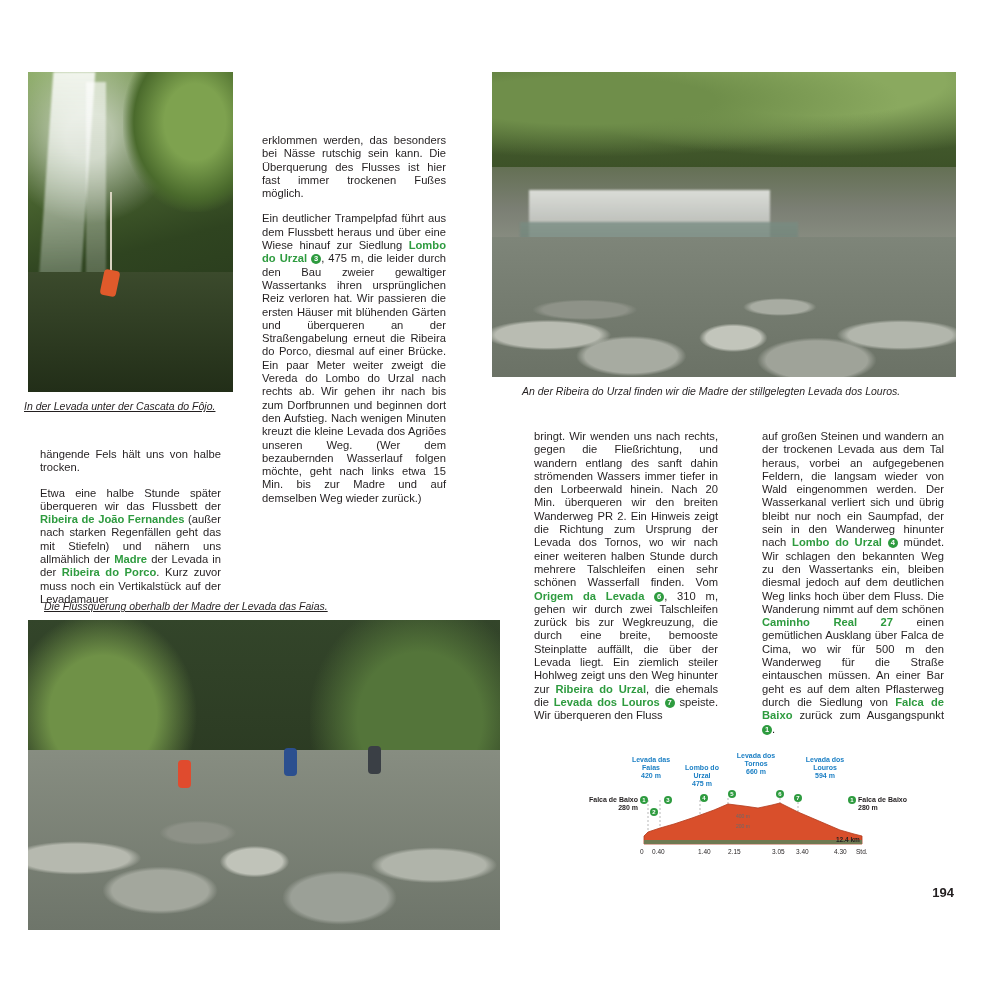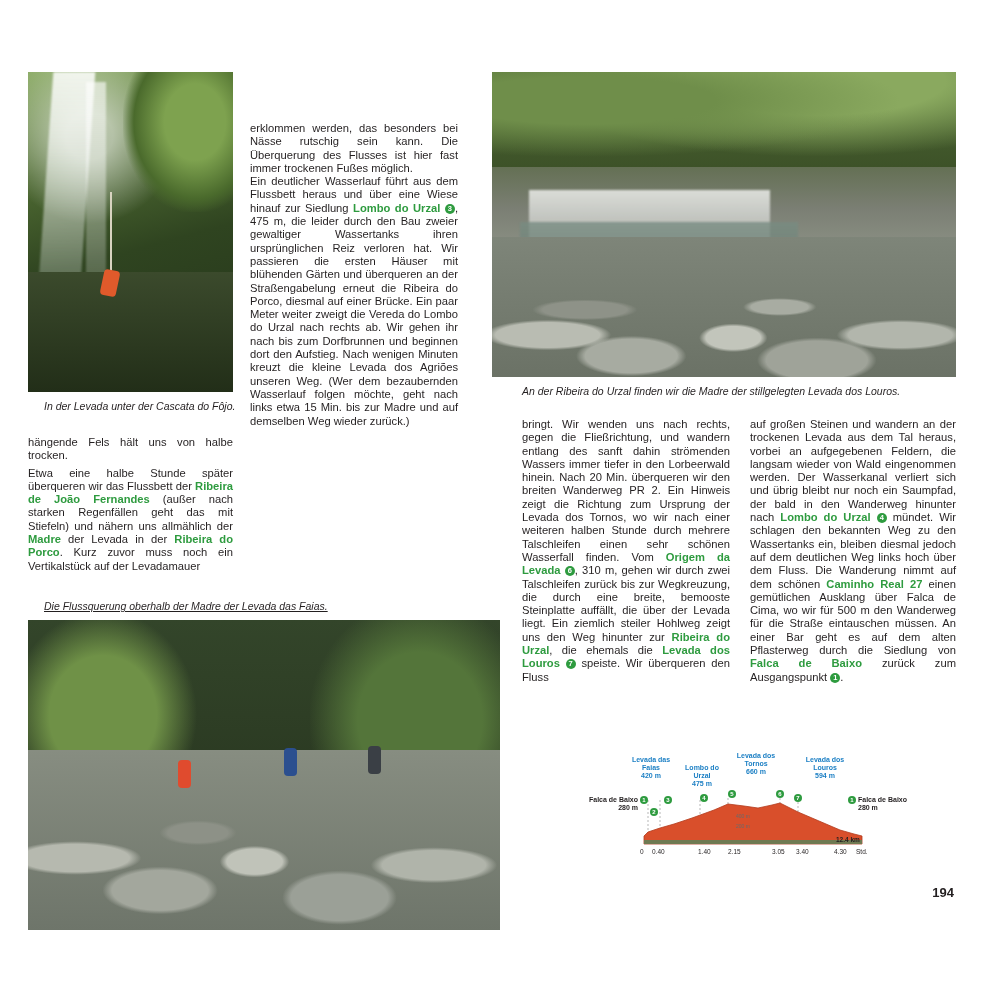--- a/index.html
+++ b/index.html
@@ -12,21 +12,21 @@
     overflow:hidden;
   }
   .page{position:absolute;left:0;top:0;width:984px;height:984px;}
 
   
   .photo{position:absolute;overflow:hidden;background:#3c4a2e;}
   .cap{position:absolute;font-style:italic;font-size:10.5px;line-height:12.5px;color:#231f20;}
 
   
   .col{position:absolute;font-size:11.2px;line-height:13.3px;text-align:justify;}
-  .col p{margin:0;}
+  .col p{margin:12px;}
   .green{color:#2e9b3f;font-weight:bold;}
 
   .num{
     display:inline-block;width:10px;height:10px;border-radius:50%;
     background:#2e9b3f;color:#fff;font-size:7.5px;line-height:10px;
     text-align:center;font-weight:bold;vertical-align:1px;font-style:normal;
   }
 
   .pageno{position:absolute;right:30px;bottom:84px;font-size:13px;font-weight:bold;color:#231f20;}
 
@@ -101,21 +101,21 @@
 <div class="page">
 
   <div class="photo ph1" style="left:28px;top:72px;width:205px;height:320px;">
     <div class="leafy"></div>
     <div class="fall"></div>
     <div class="fall2"></div>
     <div class="rockmass"></div>
     <div class="rope"></div>
     <div class="person"></div>
   </div>
-  <div class="cap" style="left:44px;top:400px;width:200px;">In der Levada unter der Cascata do Fôjo.</div>
+  <div class="cap" style="left:24px;top:400px;width:200px;text-decoration:underline;">In der Levada unter der Cascata do Fôjo.</div>
 
   <div class="photo ph2" style="left:492px;top:72px;width:464px;height:305px;">
     <div class="canopy"></div>
     <div class="water"></div>
     <div class="pool"></div>
     <div class="boulders"></div>
   </div>
   <div class="cap" style="left:522px;top:385px;width:440px;">An der Ribeira do Urzal finden wir die Madre der stillgelegten Levada dos Louros.</div>
 
   <div class="photo ph3" style="left:28px;top:620px;width:472px;height:310px;">
@@ -132,36 +132,36 @@
   <div class="col" style="left:28px;top:436px;width:205px;">
     <p>hängende Fels hält uns von halbe trocken.</p>
     <p style="margin-top:4px;">
       <span>Etwa eine halbe Stunde später überqueren wir das Flussbett der </span><span class="green">Ribeira de João Fernandes</span><span> (außer nach starken Regenfällen geht das mit Stiefeln) und nähern uns allmählich der </span><span class="green">Madre</span><span> der Levada in der </span><span class="green">Ribeira do Porco</span><span>. Kurz zuvor muss noch ein Vertikalstück auf der Levadamauer</span>
     </p>
   </div>
 
   <div class="col" style="left:250px;top:122px;width:208px;">
     <p>erklommen werden, das besonders bei Nässe rutschig sein kann. Die Überquerung des Flusses ist hier fast immer trockenen Fußes möglich.</p>
     <p>
-      <span>Ein deutlicher Wasserlauf führt aus dem Flussbett heraus und über eine Wiese hinauf zur Siedlung </span><span class="green">Lombo do Urzal</span>
+      <span>Ein deutlicher Trampelpfad führt aus dem Flussbett heraus und über eine Wiese hinauf zur Siedlung </span><span class="green">Lombo do Urzal</span>
       <span class="num">3</span><span>, 475 m, die leider durch den Bau zweier gewaltiger Wassertanks ihren ursprünglichen Reiz verloren hat. Wir passieren die ersten Häuser mit blühenden Gärten und überqueren an der Straßengabelung erneut die Ribeira do Porco, diesmal auf einer Brücke. Ein paar Meter weiter zweigt die Vereda do Lombo do Urzal nach rechts ab. Wir gehen ihr nach bis zum Dorfbrunnen und beginnen dort den Aufstieg. Nach wenigen Minuten kreuzt die kleine Levada dos Agriões unseren Weg. (Wer dem bezaubernden Wasserlauf folgen möchte, geht nach links etwa 15 Min. bis zur Madre und auf demselben Weg wieder zurück.)</span>
     </p>
   </div>
 
   <div class="col" style="left:522px;top:418px;width:208px;">
     <p>
       <span>bringt. Wir wenden uns nach rechts, gegen die Fließrichtung, und wandern entlang des sanft dahin strömenden Wassers immer tiefer in den Lorbeerwald hinein. Nach 20 Min. überqueren wir den breiten Wanderweg PR 2. Ein Hinweis zeigt die Richtung zum Ursprung der Levada dos Tornos, wo wir nach einer weiteren halben Stunde durch mehrere Talschleifen einen sehr schönen Wasserfall finden. Vom </span><span class="green">Origem da Levada</span>
       <span class="num">6</span><span>, 310 m, gehen wir durch zwei Talschleifen zurück bis zur Wegkreuzung, die durch eine breite, bemooste Steinplatte auffällt, die über der Levada liegt. Ein ziemlich steiler Hohlweg zeigt uns den Weg hinunter zur </span><span class="green">Ribeira do Urzal</span><span>, die ehemals die </span><span class="green">Levada dos Louros</span>
       <span class="num">7</span><span> speiste. Wir überqueren den Fluss</span>
     </p>
   </div>
 
   <div class="col" style="left:750px;top:418px;width:206px;">
     <p>
-      <span>auf großen Steinen und wandern an der trockenen Levada aus dem Tal heraus, vorbei an aufgegebenen Feldern, die langsam wieder von Wald eingenommen werden. Der Wasserkanal verliert sich und übrig bleibt nur noch ein Saumpfad, der bald in den Wanderweg hinunter nach </span><span class="green">Lombo do Urzal</span>
+      <span>auf großen Steinen und wandern an der trockenen Levada aus dem Tal heraus, vorbei an aufgegebenen Feldern, die langsam wieder von Wald eingenommen werden. Der Wasserkanal verliert sich und übrig bleibt nur noch ein Saumpfad, der sein in den Wanderweg hinunter nach </span><span class="green">Lombo do Urzal</span>
       <span class="num">4</span><span> mündet. Wir schlagen den bekannten Weg zu den Wassertanks ein, bleiben diesmal jedoch auf dem deutlichen Weg links hoch über dem Fluss. Die Wanderung nimmt auf dem schönen </span><span class="green">Caminho Real 27</span><span> einen gemütlichen Ausklang über Falca de Cima, wo wir für 500 m den Wanderweg für die Straße eintauschen müssen. An einer Bar geht es auf dem alten Pflasterweg durch die Siedlung von </span><span class="green">Falca de Baixo</span><span> zurück zum Ausgangspunkt </span><span class="num">1</span><span>.</span>
     </p>
   </div>
 
   <div class="profile" style="left:568px;top:752px;width:390px;height:110px;">
 
     <div class="lbl" style="left:60px;top:4px;width:46px;">
       <span>Levada das Faias</span><br>
       <span>420 m</span>
     </div>

